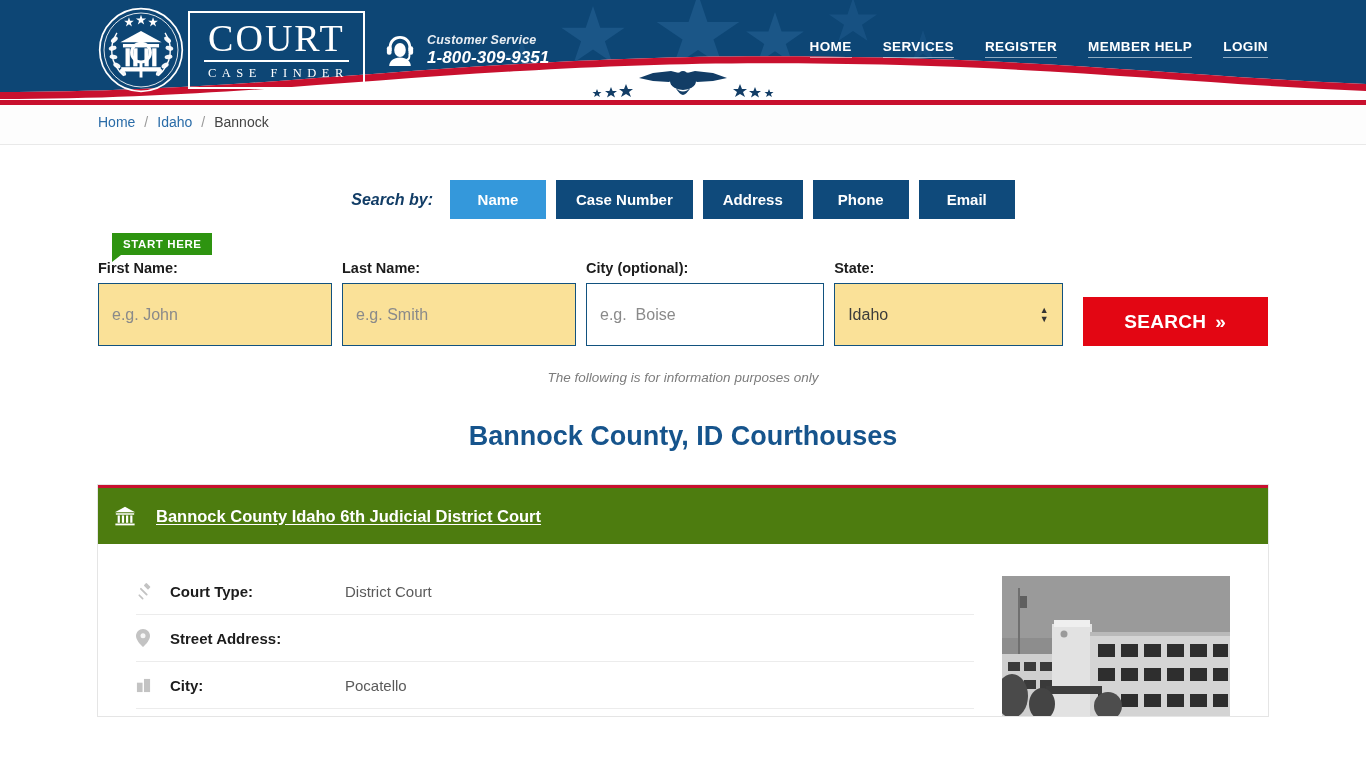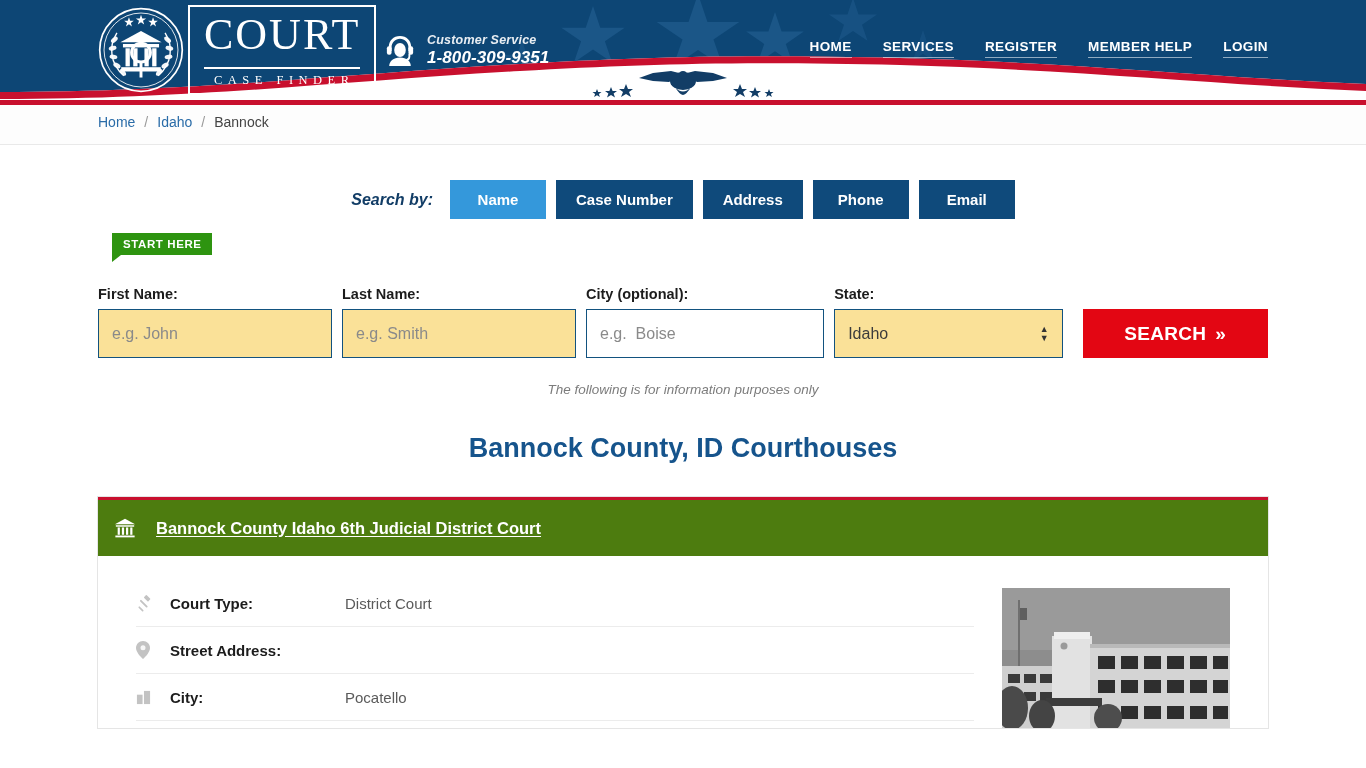--- a/index.html
+++ b/index.html
@@ -37,24 +37,24 @@
   .seal { width: 86px; height: 86px; flex: 0 0 86px; }
   .logo-box {
     margin-left: 4px;
     border: 2px solid #ffffff;
     padding: 6px 14px 7px 14px;
     text-align: center;
     line-height: 1;
   }
   .logo-court {
     font-family: "Liberation Serif", serif;
-    font-size: 44px; letter-spacing: 2px;
+    font-size: 38px; letter-spacing: 2px;
     color: #fff; font-weight: 400;
     border-bottom: 2px solid #fff;
-    padding-bottom: 10px;
+    padding-bottom: 3px;
   }
   .logo-sub {
     font-family: "Liberation Serif", serif;
     font-size: 12.5px; letter-spacing: 5.5px;
     color: #fff; padding-top: 5px; padding-left: 4px;
   }
 
   .cs-wrap {
     position: absolute; left: 385px; top: 33px;
     display: flex; align-items: center; gap: 12px;
@@ -144,28 +144,28 @@
     border-bottom: 7px solid transparent;
   }
 
   .fields {
     display: flex; align-items: flex-end; gap: 10px;
     padding-top: 27px;
   }
   .field { display: flex; flex-direction: column; }
   .field.first { width: 234px; }
   .field.last  { width: 234px; }
-  .field.city  { width: 244px; margin-top: 26px; }
+  .field.city  { width: 244px; }
   .field.state { width: 234px; }
   .field label {
     font-size: 14.5px; font-weight: bold; color: #1c1c1c;
     margin-bottom: 7px;
   }
   .field input, .field .selectbox {
-    height: 49px;
+    height: 63px;
     border: 1px solid #12527f;
     font-size: 16px;
     padding: 0 13px;
     color: #555;
     outline: none;
     font-family: "Liberation Sans", sans-serif;
   }
   .field input.hl, .field .selectbox {
     background: #fae198;
   }

